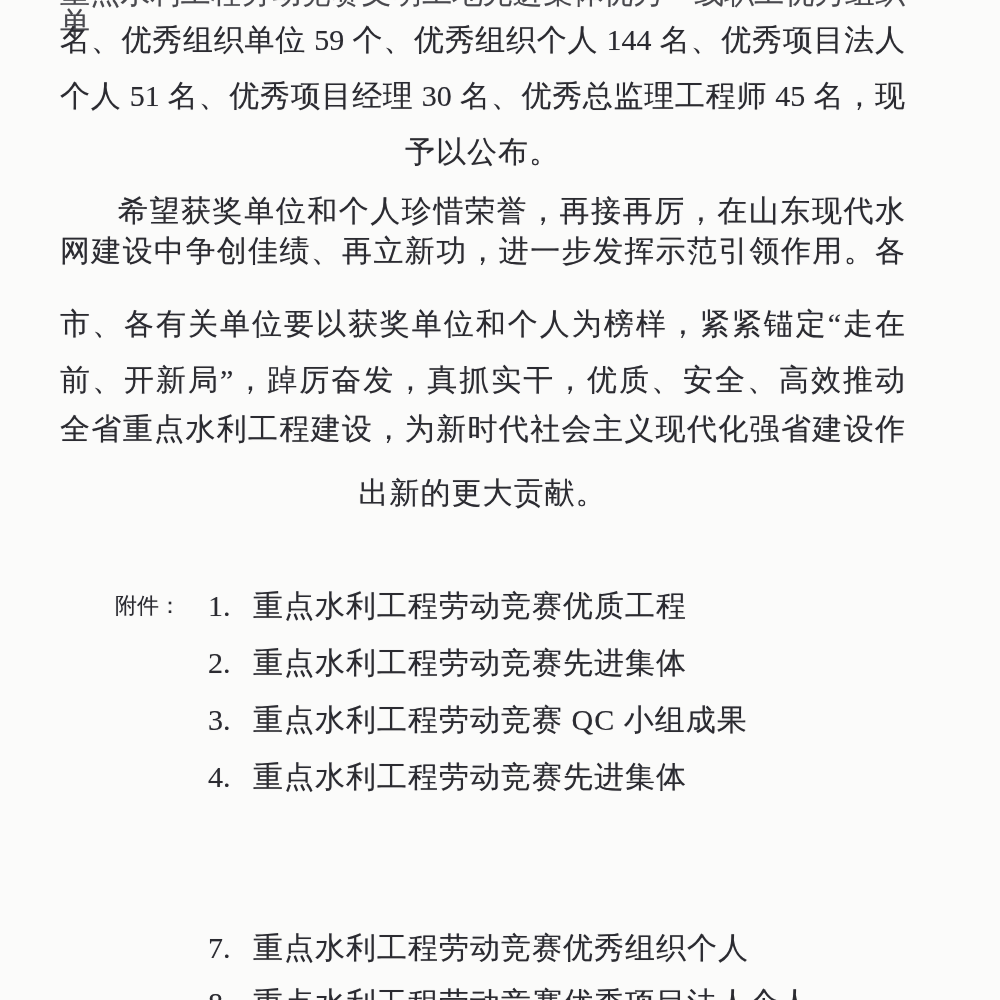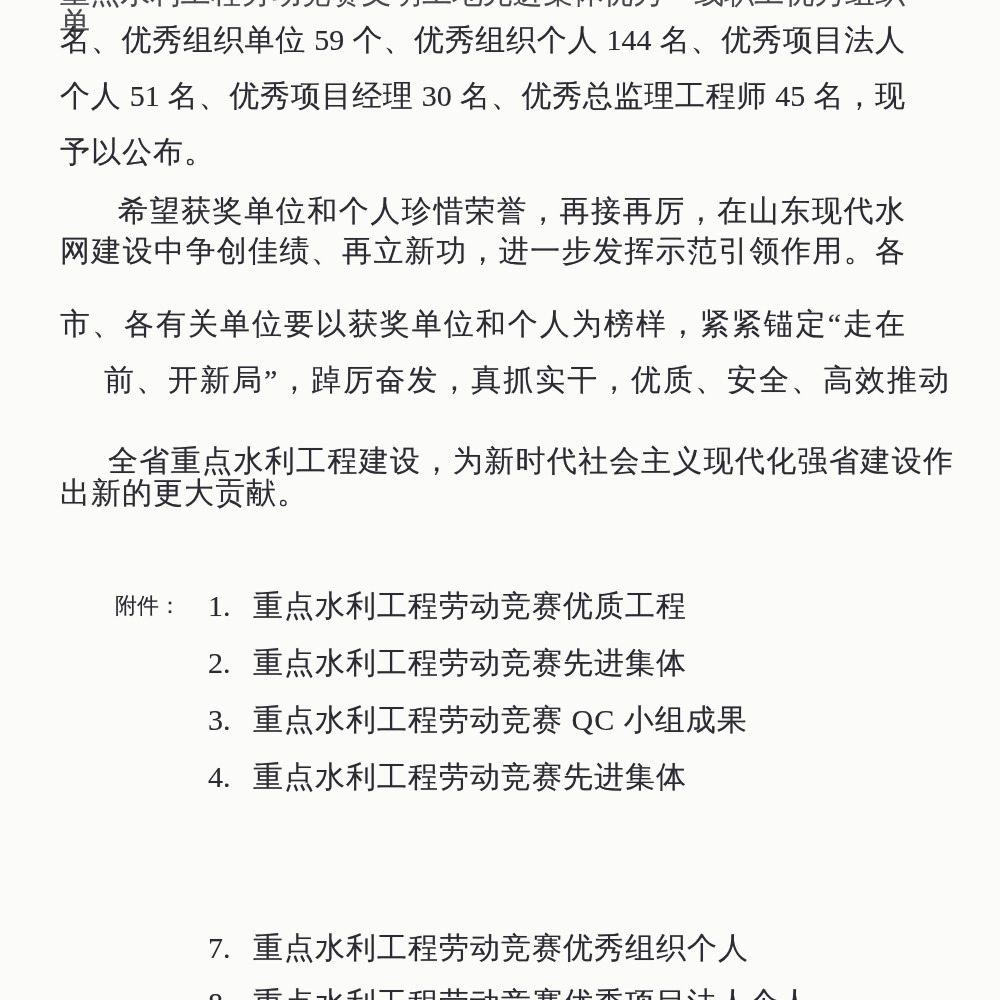--- a/index.html
+++ b/index.html
@@ -19,20 +19,21 @@
   .tline {
     position: absolute;
     left: 60px;
     width: 845px;
     font-size: 30px;
     line-height: 30px;
     letter-spacing: 0px;
     white-space: nowrap;
     color: #2b2b31;
     text-shadow: 0 0 0.7px rgba(60,60,66,0.45);
+    text-align: center;
   }
   .just {
     white-space: normal;
     text-align: justify;
     text-align-last: justify;
   }
   .indent { text-indent: 58px; }
   .att-label {
     position: absolute;
     left: 115px;
@@ -65,22 +66,22 @@
 
   <div class="tline just clipped-top" style="top: -22px;">重点水利工程劳动竞赛文明工地先进集体优秀一线职工优秀组织单</div>
 
   <div class="tline just" style="top: 25px;">名、优秀组织单位 59 个、优秀组织个人 144 名、优秀项目法人</div>
   <div class="tline just" style="top: 81px;">个人 51 名、优秀项目经理 30 名、优秀总监理工程师 45 名，现</div>
   <div class="tline" style="top: 137px; letter-spacing: 1px;">予以公布。</div>
 
   <div class="tline just indent" style="top: 196px;">希望获奖单位和个人珍惜荣誉，再接再厉，在山东现代水</div>
   <div class="tline just" style="top: 236px;">网建设中争创佳绩、再立新功，进一步发挥示范引领作用。各</div>
   <div class="tline just" style="top: 309px;">市、各有关单位要以获奖单位和个人为榜样，紧紧锚定“走在</div>
-  <div class="tline just" style="top: 365px; margin-left: 44px;">前、开新局”，踔厉奋发，真抓实干，优质、安全、高效推动</div>
-  <div class="tline just" style="top: 446px; margin-left: 48px;">全省重点水利工程建设，为新时代社会主义现代化强省建设作</div>
+  <div class="tline just" style="top: 365px;">前、开新局”，踔厉奋发，真抓实干，优质、安全、高效推动</div>
+  <div class="tline just" style="top: 414px;">全省重点水利工程建设，为新时代社会主义现代化强省建设作</div>
   <div class="tline" style="top: 478px; letter-spacing: 1px;">出新的更大贡献。</div>
 
   <div class="att-label" style="top: 591px;">附件：</div>
 
   <div class="att-row" style="top: 591px;">
     <span class="att-num">1.</span><span class="att-text">重点水利工程劳动竞赛优质工程</span>
   </div>
   <div class="att-row" style="top: 648px;">
     <span class="att-num">2.</span><span class="att-text">重点水利工程劳动竞赛先进集体</span>
   </div>

